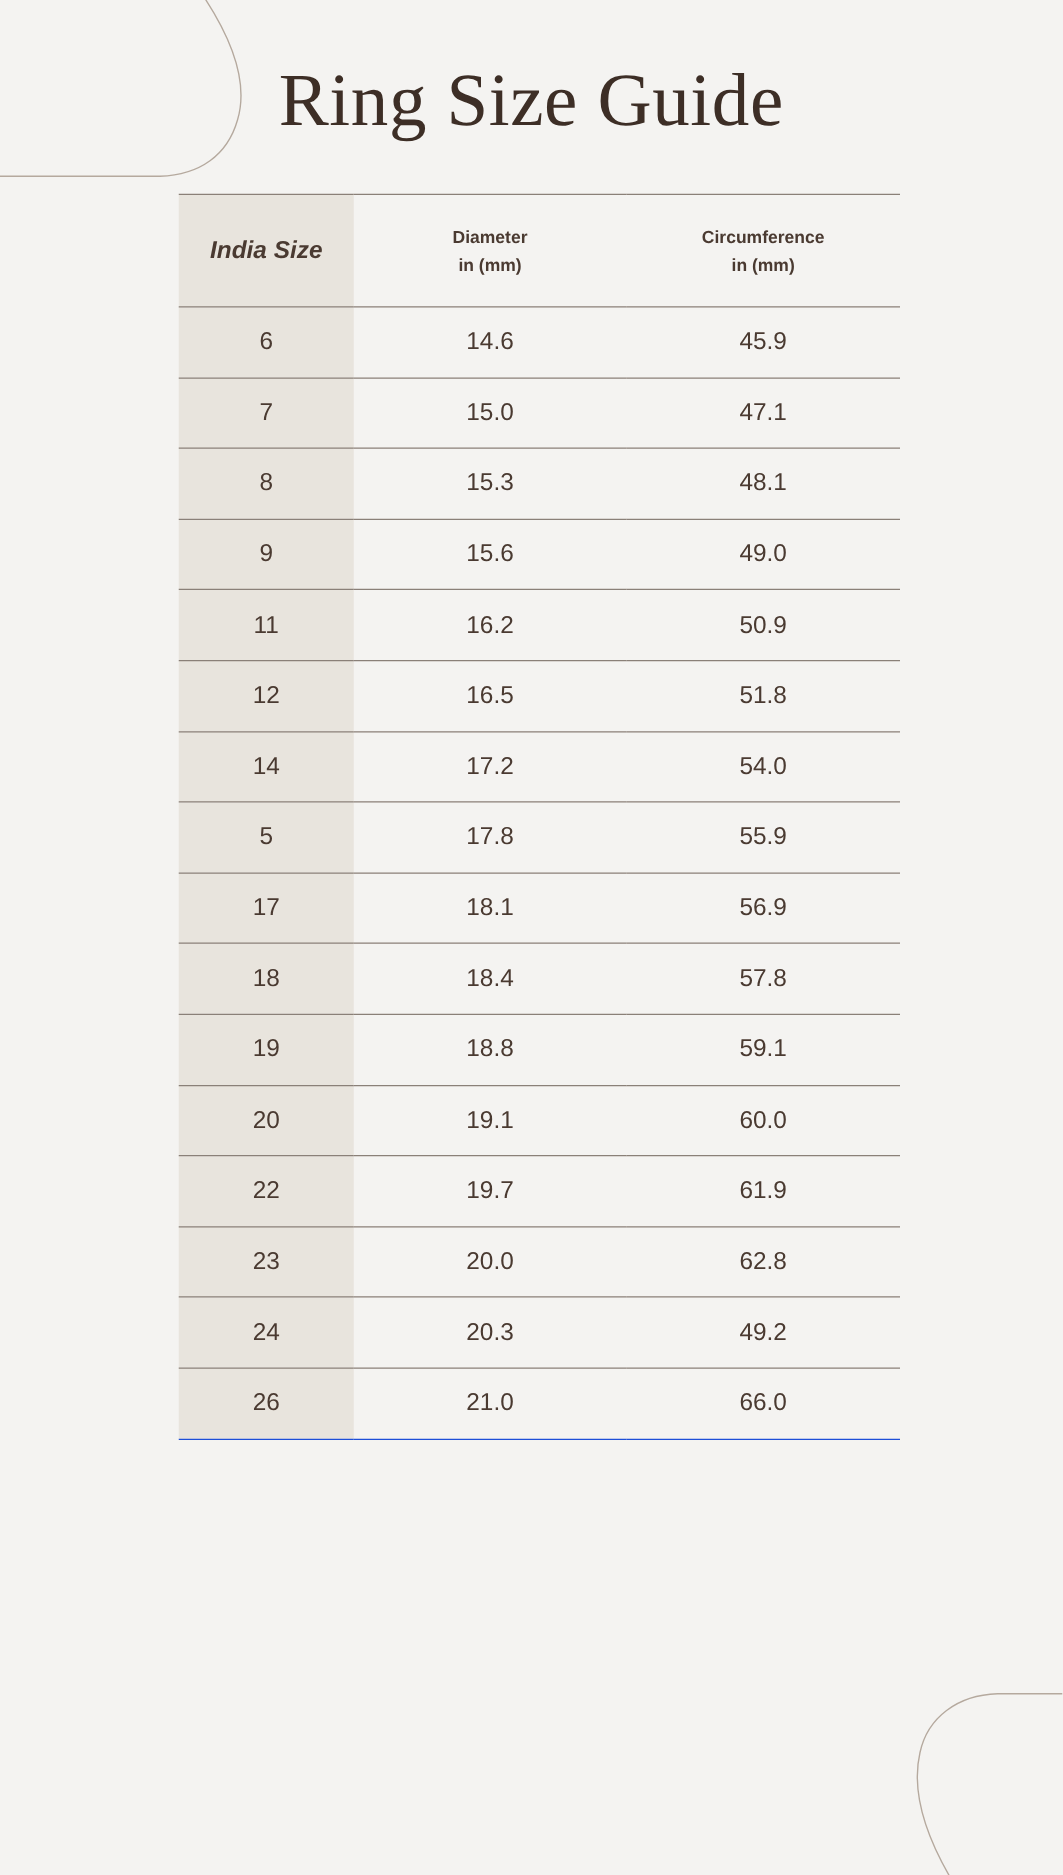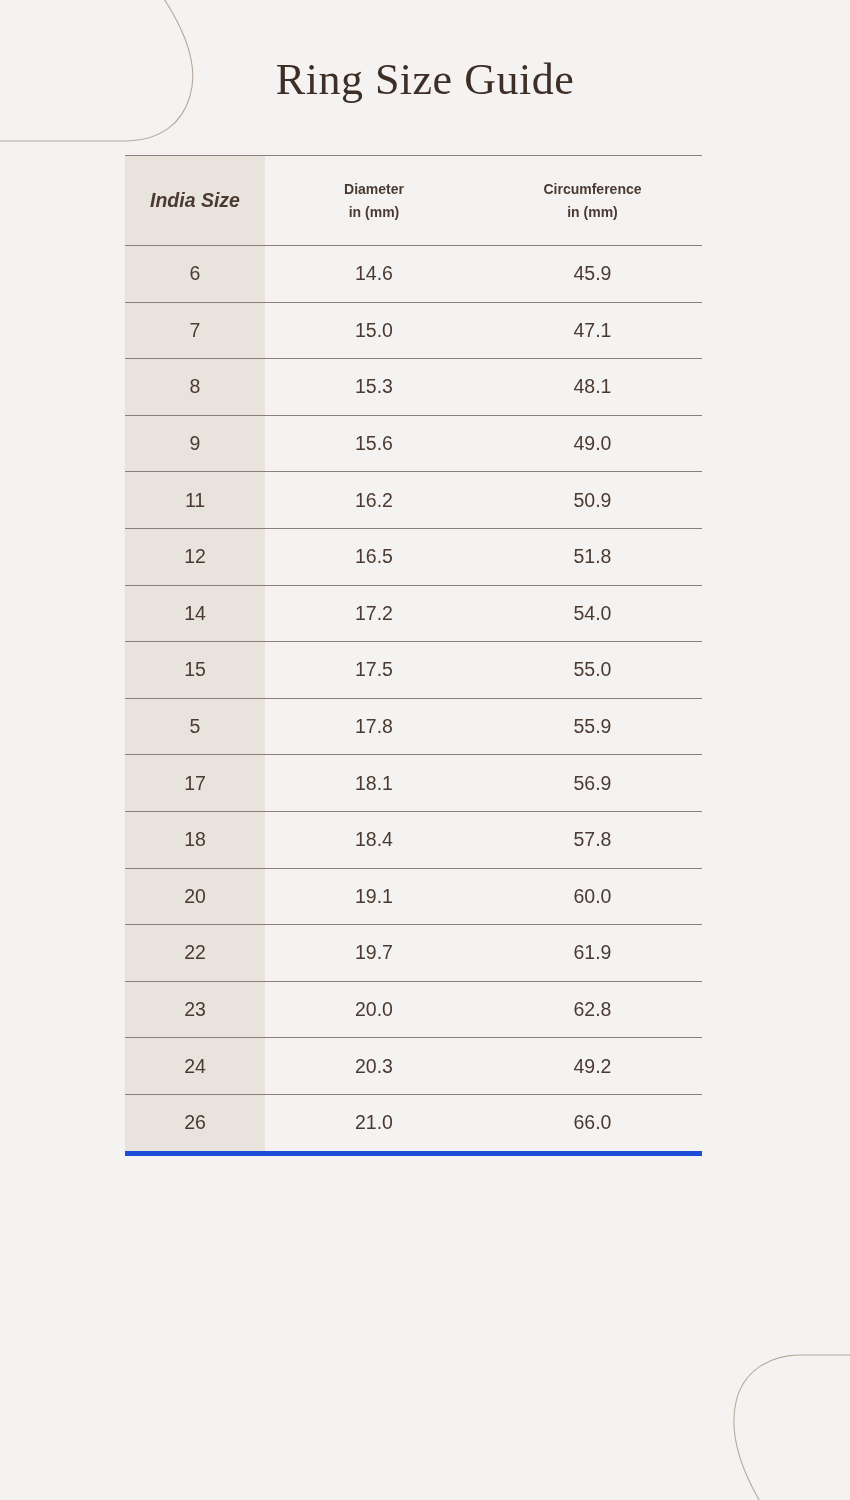--- a/index.html
+++ b/index.html
@@ -40,32 +40,32 @@
   }
 
   
   .title {
     position: absolute;
     left: 0;
     top: 44px;
     width: 850px;
     text-align: center;
     font-family: "Liberation Serif", "DejaVu Serif", serif;
-    font-size: 44px;
+    font-size: 60px;
     line-height: 72px;
     font-weight: 400;
     color: #3d2e26;
     letter-spacing: 0.5px;
     white-space: nowrap;
   }
 
   
   .table-wrap {
     position: absolute;
-    left: 125px;
+    left: 143px;
     top: 155px;
     width: 577px;
   }
   table.size-table {
     border-collapse: collapse;
     width: 577px;
     table-layout: fixed;
   }
   table.size-table col.c-size   { width: 140px; }
   table.size-table col.c-diam   { width: 218px; }
@@ -102,21 +102,21 @@
   tbody tr td {
     height: 55.6px;
     font-size: 19.5px;
     color: #4a3a31;
     font-weight: 400;
   }
   tbody td.col-size {
     background: #e8e4dd;
   }
   tbody tr:last-child td {
-    border-bottom: 5px solid #1d4ed8;
+    border-bottom: 1px solid #1d4ed8;
     margin-left: 28px;
   }
 </style>
 </head>
 <body>
 
 <div class="page">
 
   <svg class="deco deco-top-left" viewBox="0 0 260 170">
     <path d="M158 -10 C 186 30, 199 66, 190 96 C 182 124, 160 140, 128 141 L 0 141 C -6 141, -10 143, -14 146" fill="none" stroke="#b5a99e" stroke-width="1.1"></path>
@@ -180,40 +180,40 @@
             <td class="col-size">12</td>
             <td class="col-diam">16.5</td>
             <td class="col-circ">51.8</td>
           </tr>
           <tr>
             <td class="col-size">14</td>
             <td class="col-diam">17.2</td>
             <td class="col-circ">54.0</td>
           </tr>
           <tr>
-            <td class="col-size">15</td>
-            <td class="col-diam">17.5</td>
-            <td class="col-circ">55.0</td>
-          </tr>
-          <tr>
             <td class="col-size">5</td>
             <td class="col-diam">17.8</td>
             <td class="col-circ">55.9</td>
           </tr>
           <tr>
             <td class="col-size">17</td>
             <td class="col-diam">18.1</td>
             <td class="col-circ">56.9</td>
           </tr>
           <tr>
             <td class="col-size">18</td>
             <td class="col-diam">18.4</td>
             <td class="col-circ">57.8</td>
           </tr>
           <tr>
+            <td class="col-size">19</td>
+            <td class="col-diam">18.8</td>
+            <td class="col-circ">59.1</td>
+          </tr>
+          <tr>
             <td class="col-size">20</td>
             <td class="col-diam">19.1</td>
             <td class="col-circ">60.0</td>
           </tr>
           <tr>
             <td class="col-size">22</td>
             <td class="col-diam">19.7</td>
             <td class="col-circ">61.9</td>
           </tr>
           <tr>

